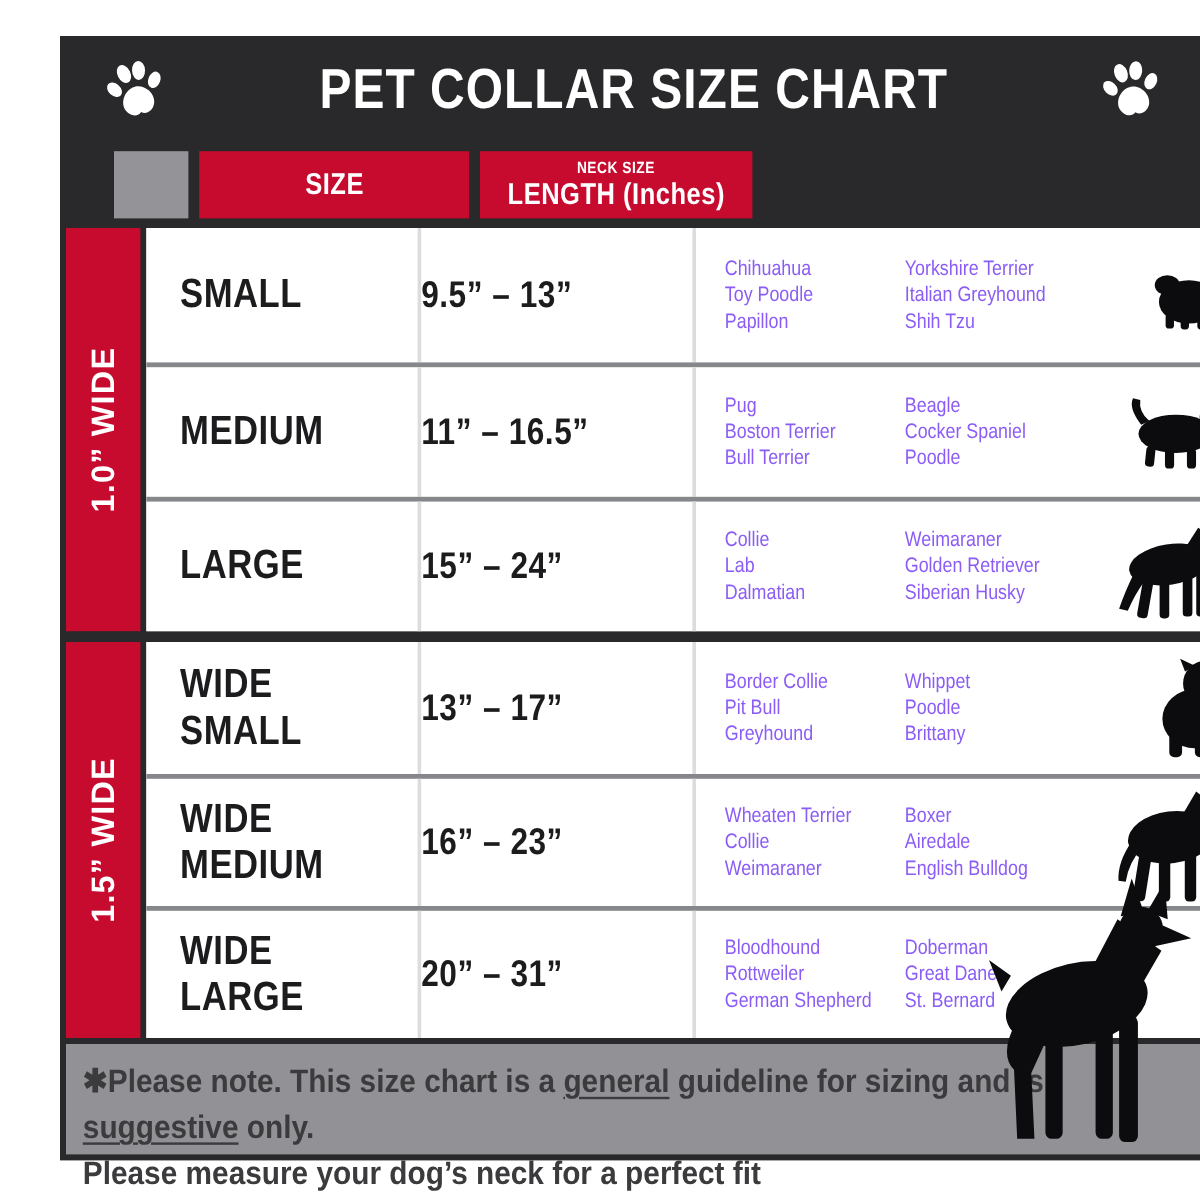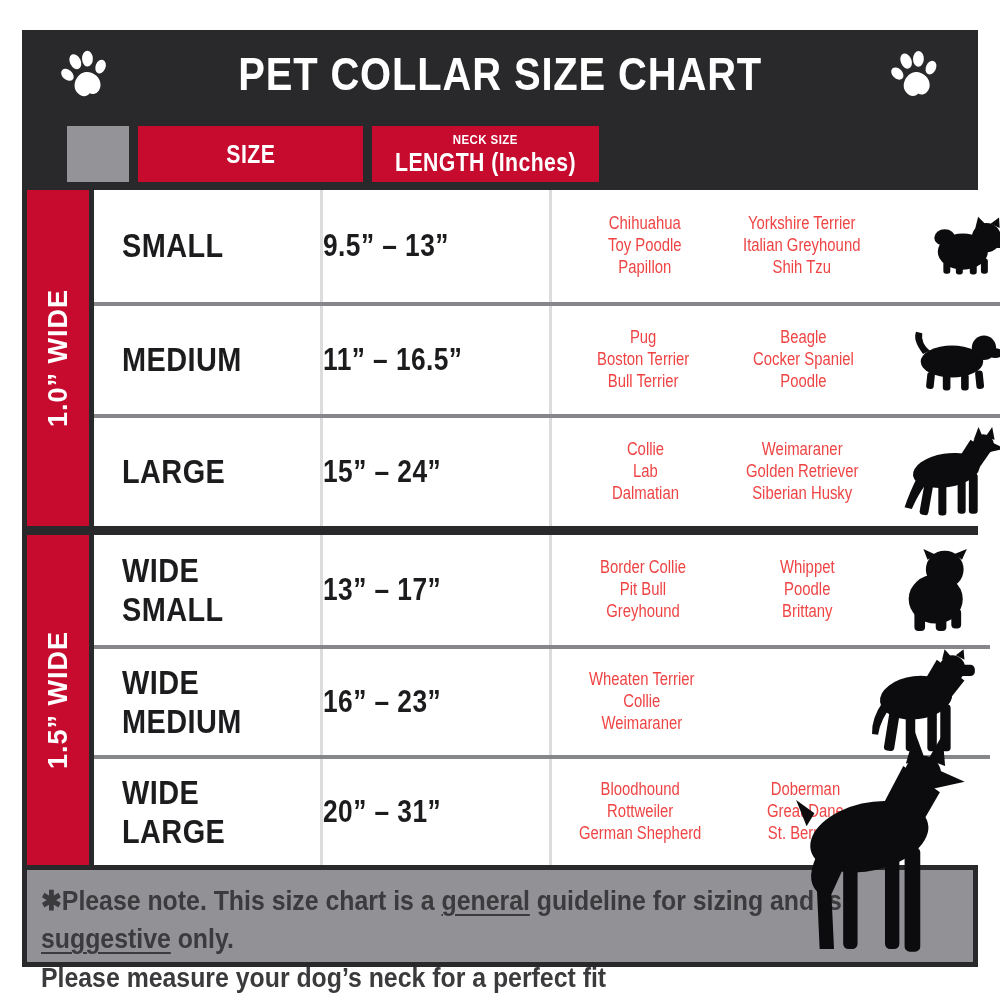--- a/index.html
+++ b/index.html
@@ -1,17 +1,17 @@
 <!DOCTYPE html>
 <html><head>
 <meta charset="utf-8">
 <style>
   * { margin: 0; padding: 0; box-sizing: border-box; }
   body { background: #ffffff; font-family: "Liberation Sans", sans-serif; }
-  .page { width: 804px; height: 1000px; background: #fff; padding: 30px 22px 0 22px; position: relative; }
+  .page { width: 804px; height: 1000px; background: #fff; padding: 30px 22px 0 22px; position: relative; margin-left: 28px; }
   .board { width: 956px; background: #29292b; padding: 0 5px 5px 5px; position: relative; }
 
   
   .titlebar { height: 86px; display: flex; align-items: center; justify-content: space-between; padding: 0 32px; }
   .title { flex: 1; text-align: center; color: #fff; font-size: 47px; font-weight: 700; letter-spacing: 1px; }
   .paw { width: 52px; height: 50px; transform: rotate(-14deg); flex: 0 0 auto; }
   .paw.right { transform: rotate(-10deg); }
 
   
   .cond { display: inline-block; transform: scaleX(0.85); transform-origin: left center; }
@@ -36,21 +36,21 @@
   .rows { flex: 1; background: #fff; display: flex; flex-direction: column; }
   .row { display: flex; height: 112px; background: #fff; }
   .g2 .row { height: 110px; }
   .row + .row { border-top: 4px solid #85878a; }
   .cell { display: flex; align-items: center; }
   .c-size { width: 229px; border-right: 3px solid #dcdcdd; padding-left: 28px; }
   .c-size .lbl { font-size: 34px; font-weight: 700; color: #1c1c1e; line-height: 1.15; letter-spacing: 0.5px; }
   .c-range { width: 229px; border-right: 3px solid #dcdcdd; }
   .c-range .rng { font-size: 31px; font-weight: 700; color: #1c1c1e; letter-spacing: 0.5px; }
   .c-breeds { flex: 1; padding-left: 24px; padding-right: 10px; }
-  .bcol { font-size: 17.5px; line-height: 1.24; color: #ef4444; text-align: center; }
+  .bcol { font-size: 17.5px; line-height: 1.24; color: #8b5cf6; }
   .bcol.left { width: 150px; flex: 0 0 auto; }
   .bcol.rightcol { width: 172px; flex: 0 0 auto; }
   .dogwrap { flex: 1; display: flex; justify-content: flex-end; align-items: center; }
   .dog { fill: #0c0c0e; }
 
   
   .footer { margin-top: 5px; background: #919196; height: 92px; padding: 12px 0 0 14px; position: relative; z-index: 1; }
   .fline { color: #3b3b3d; font-size: 27px; font-weight: 600; line-height: 1.42; }
   .fline .cond { transform: scaleX(0.92); }
   .u { text-decoration: underline; text-decoration-thickness: 2px; text-underline-offset: 4px; }
@@ -238,20 +238,23 @@
               <span class="lbl pre cond">WIDE
 MEDIUM</span>
             </div>
           <div class="cell c-range">
               <span class="rng cond">16” – 23”</span>
             </div>
           <div class="cell c-breeds">
             <div class="bcol left pre"><span class="cond pre">Wheaten Terrier
 Collie
 Weimaraner</span></div>
+            <div class="bcol rightcol pre"><span class="cond pre">Boxer
+Airedale
+English Bulldog</span></div>
             <div class="dogwrap">
               <svg class="dog" width="114" height="106" viewBox="0 0 132 122">
                 <polygon points="88,12 91,0 99,9"></polygon>
                 <polygon points="104,7 113,0 114,12"></polygon>
                 <circle cx="100" cy="22" r="15"></circle>
                 <rect x="106" y="18" width="20" height="13" rx="5"></rect>
                 <polygon points="82,12 114,36 92,64 62,46"></polygon>
                 <ellipse cx="58" cy="56" rx="42" ry="25" transform="rotate(-7 58 56)"></ellipse>
                 <path d="M20 60 Q6 80 7 98 L14 99 Q17 80 30 66 Z"></path>
                 <rect x="86" y="64" width="12" height="54" rx="4"></rect>

